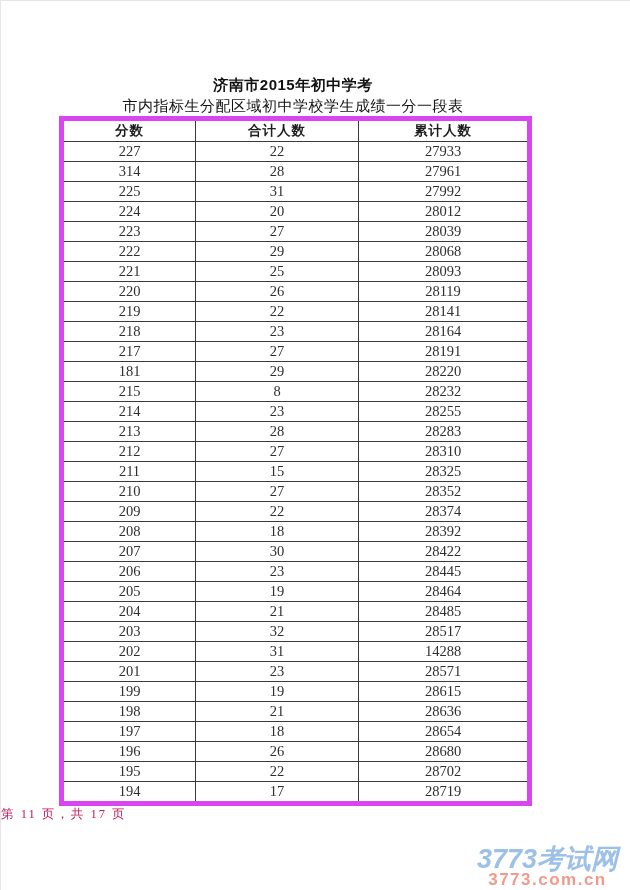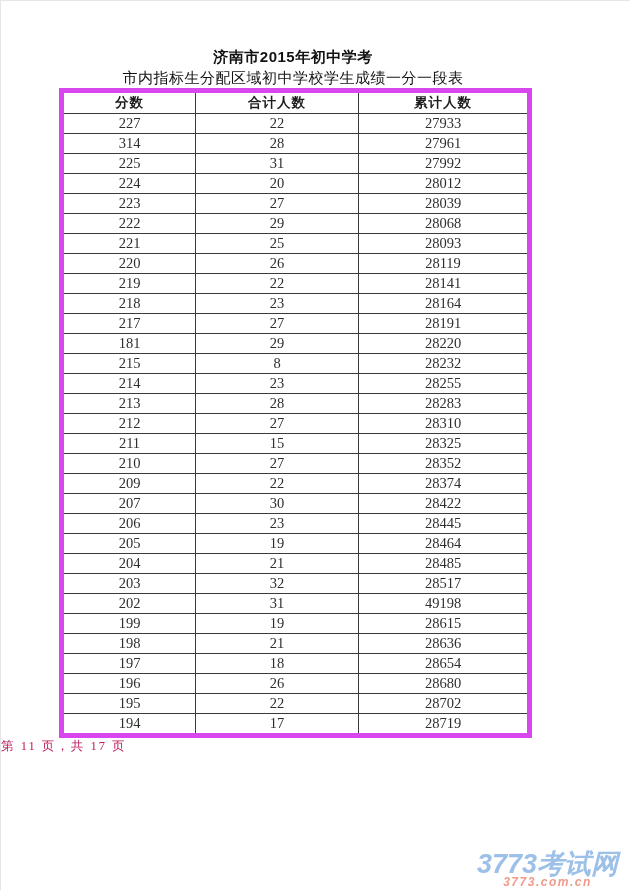--- a/index.html
+++ b/index.html
@@ -10,21 +10,21 @@
     overflow: hidden;
     font-family: "Liberation Sans", sans-serif;
   }
   .page {
     width: 630px; height: 890px;
     position: relative;
     box-sizing: border-box;
     border-top: 1px solid #e6e6e6;
     border-left: 1px solid #e6e6e6;
   }
-  .content { padding-top: 46px; }
+  .content { padding-top: 74px; }
   .title-block {
     width: 468px;
     margin-left: 58px;
     text-align: center;
     color: #121212;
   }
   .title-line1 {
     font-size: 15px; font-weight: bold; line-height: 20px;
     letter-spacing: 0.5px;
   }
@@ -80,24 +80,23 @@
     user-select: none;
   }
   .wm-logo {
     font-style: italic;
     font-weight: bold;
     font-size: 27px;
     letter-spacing: 0px;
   }
   .wm-url {
     font-weight: bold;
-    font-size: 12px;
+    font-size: 17px;
     letter-spacing: 1.5px;
     margin-top: -2px;
-    font-style: italic;
   }
 </style>
 </head>
 <body>
 
 <div class="page">
   <div class="content">
 
     <div class="title-block">
       <div class="title-line1">济南市2015年初中学考</div>
@@ -207,20 +206,25 @@
             <td>210</td>
             <td>27</td>
             <td>28352</td>
           </tr>
           <tr>
             <td>209</td>
             <td>22</td>
             <td>28374</td>
           </tr>
           <tr>
+            <td>208</td>
+            <td>18</td>
+            <td>28392</td>
+          </tr>
+          <tr>
             <td>207</td>
             <td>30</td>
             <td>28422</td>
           </tr>
           <tr>
             <td>206</td>
             <td>23</td>
             <td>28445</td>
           </tr>
           <tr>
@@ -234,21 +238,26 @@
             <td>28485</td>
           </tr>
           <tr>
             <td>203</td>
             <td>32</td>
             <td>28517</td>
           </tr>
           <tr>
             <td>202</td>
             <td>31</td>
-            <td>49198</td>
+            <td>14288</td>
+          </tr>
+          <tr>
+            <td>201</td>
+            <td>23</td>
+            <td>28571</td>
           </tr>
           <tr>
             <td>199</td>
             <td>19</td>
             <td>28615</td>
           </tr>
           <tr>
             <td>198</td>
             <td>21</td>
             <td>28636</td>

